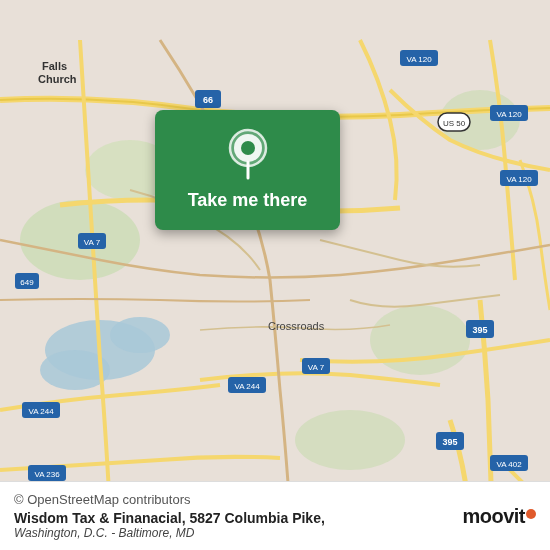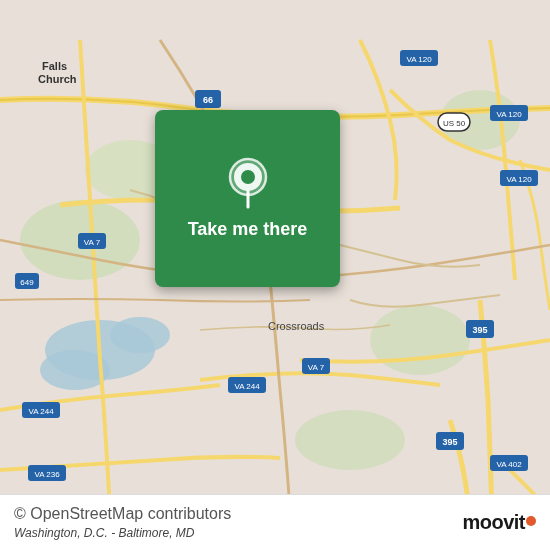--- a/index.html
+++ b/index.html
@@ -37,21 +37,21 @@
       width: 100%;
       height: 100%;
     }
 
     
     #popup-card {
       position: absolute;
       top: 110px;
       left: 155px;
       width: 185px;
-      height: 177px;
+      height: 120px;
       background-color: #2e8b4a;
       border-radius: 8px;
       display: flex;
       flex-direction: column;
       align-items: center;
       justify-content: center;
       cursor: pointer;
       box-shadow: 0 4px 12px rgba(0,0,0,0.35);
     }
 
@@ -83,21 +83,21 @@
       border-top: 1px solid #ddd;
       z-index: 10;
     }
 
     #bottom-left {
       display: flex;
       flex-direction: column;
     }
 
     #attribution {
-      font-size: 16px;
+      font-size: 13px;
       color: #555;
       margin-bottom: 3px;
     }
 
     #place-name {
       font-size: 14px;
       font-weight: bold;
       color: #222;
     }
 
@@ -251,20 +251,21 @@
       <path d="M22 34 Q22 34 22 50" stroke="white" stroke-width="3" stroke-linecap="round"></path>
 
       <circle cx="22" cy="20" r="18" fill="none" stroke="white" stroke-width="2.5" opacity="0.8"></circle>
     </svg>
     <span id="popup-label">Take me there</span>
   </div>
 
   <div id="bottom-bar">
     <div id="bottom-left">
       <div id="attribution">© OpenStreetMap contributors</div>
+      <div id="place-name">Wisdom Tax &amp; Finanacial, 5827 Columbia Pike,</div>
       <div id="place-address">Washington, D.C. - Baltimore, MD</div>
     </div>
     <div id="moovit-logo">
       <span id="moovit-text">moovit</span>
         <span id="moovit-dot"></span>
     </div>
   </div>
 </div>
 
 </body></html>

